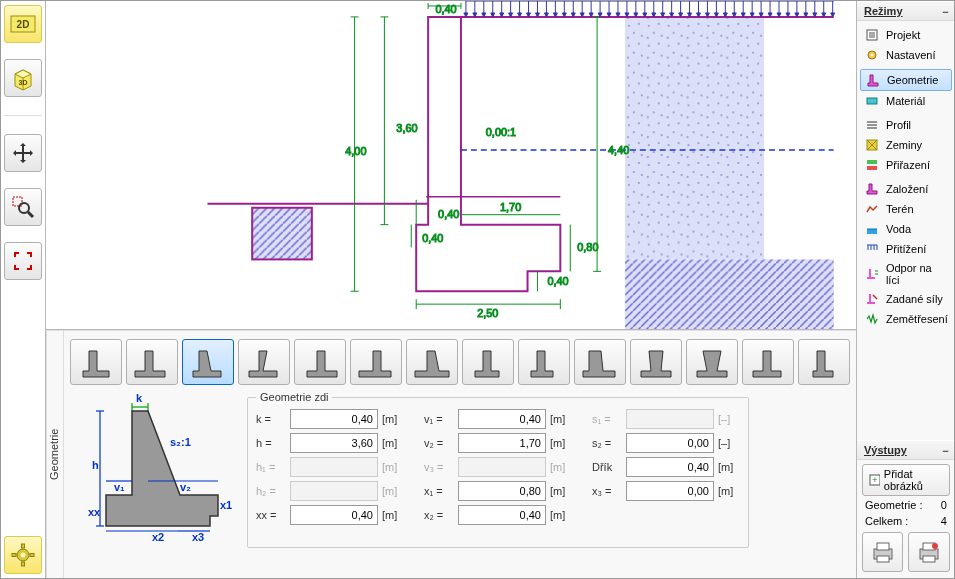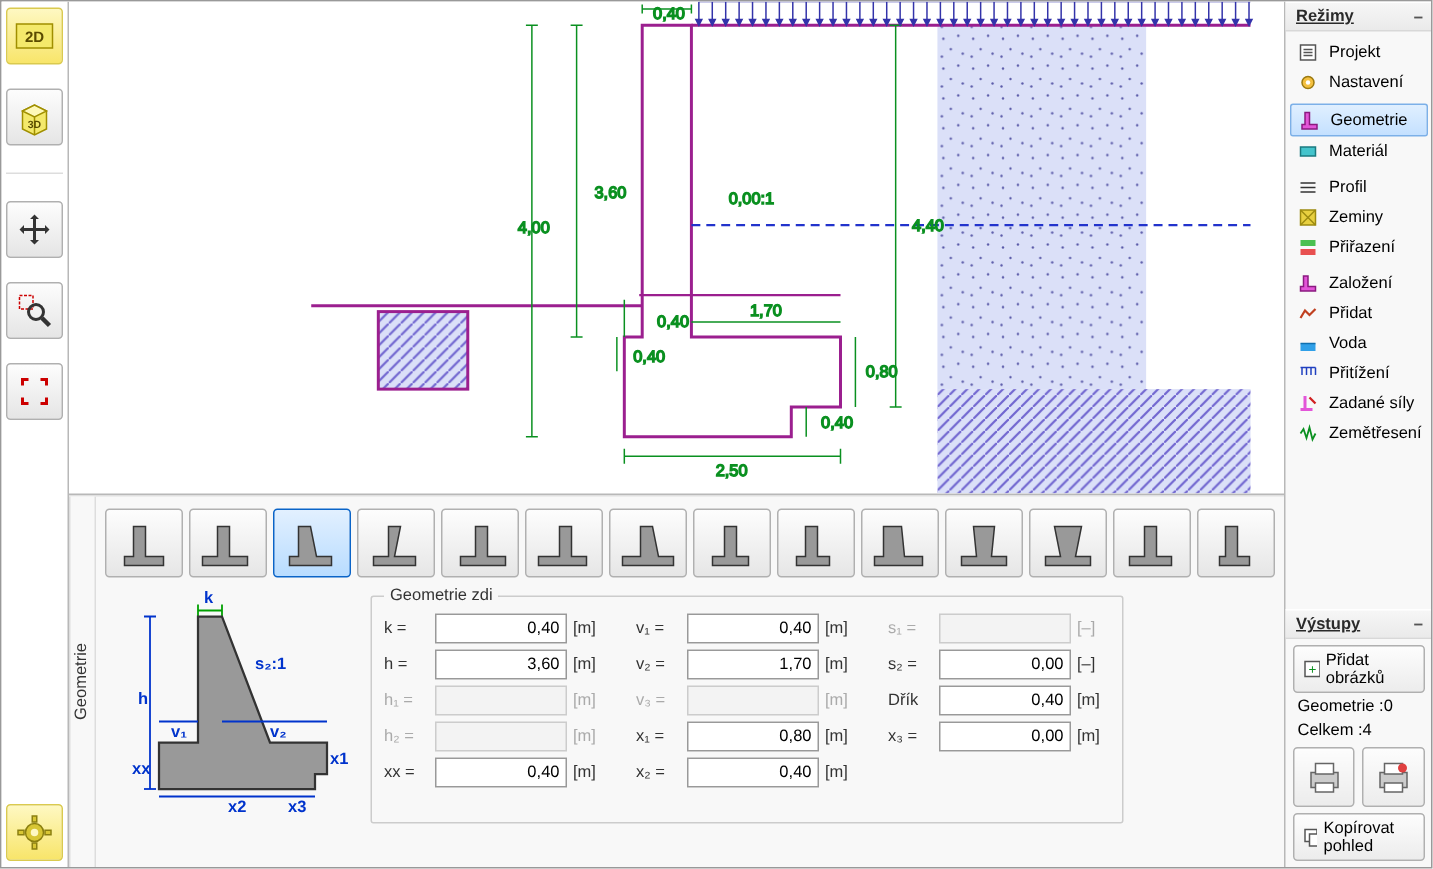--- a/index.html
+++ b/index.html
@@ -139,21 +139,21 @@
   .titem .ic { width: 16px; height: 14px; display: flex; align-items: center; justify-content: center; }
   .tgroup-space { height: 4px; }
   .outputs { padding: 4px 5px; display: flex; flex-direction: column; gap: 2px; font-size: 11px; }
   .outbtn {
     border: 1px solid #b0b0b0;
     background: linear-gradient(#fdfdfd, #ececec);
     border-radius: 3px;
     padding: 3px 5px;
     display: flex; align-items: center; gap: 4px;
   }
-  .outrow { display: flex; padding: 1px 3px; }
+  .outrow { display: flex; justify-content: space-between; padding: 1px 3px; }
   .printrow { display: flex; gap: 5px; padding: 2px 0; }
   .printbtn {
     flex: 1; height: 40px;
     border: 1px solid #b0b0b0;
     background: linear-gradient(#fdfdfd, #ececec);
     border-radius: 3px;
     display: flex; align-items: center; justify-content: center;
   }
 </style>
 </head>
@@ -642,21 +642,21 @@
             </svg>
           </span>
           <span>Založení</span>
         </div>
       <div class="titem">
           <span class="ic">
             <svg width="14" height="14">
               <path d="M2 10 L5 5 L8 8 L12 4" fill="none" stroke="#c04020" stroke-width="1.5"></path>
             </svg>
           </span>
-          <span>Přidat</span>
+          <span>Terén</span>
         </div>
       <div class="titem">
           <span class="ic">
             <svg width="14" height="14">
               <rect x="2" y="7" width="10" height="5" fill="#30a0e8"></rect>
               <line x1="2" y1="7" x2="12" y2="7" stroke="#1070b0"></line>
             </svg>
           </span>
           <span>Voda</span>
         </div>
@@ -664,20 +664,30 @@
           <span class="ic">
             <svg width="14" height="14">
               <line x1="2" y1="3" x2="12" y2="3" stroke="#2040c0"></line>
               <line x1="3" y1="3" x2="3" y2="8" stroke="#2040c0"></line>
               <line x1="6" y1="3" x2="6" y2="8" stroke="#2040c0"></line>
               <line x1="9" y1="3" x2="9" y2="8" stroke="#2040c0"></line>
               <line x1="12" y1="3" x2="12" y2="8" stroke="#2040c0"></line>
             </svg>
           </span>
           <span>Přitížení</span>
+        </div>
+      <div class="titem">
+          <span class="ic">
+            <svg width="14" height="14">
+              <path d="M4 2 L6 2 L6 10 L10 10 L10 12 L2 12 L2 10 L4 10 Z" fill="#e355d8"></path>
+              <line x1="10" y1="4" x2="13" y2="4" stroke="#0a9020"></line>
+              <line x1="10" y1="7" x2="13" y2="7" stroke="#0a9020"></line>
+            </svg>
+          </span>
+          <span>Odpor na líci</span>
         </div>
       <div class="titem">
           <span class="ic">
             <svg width="14" height="14">
               <path d="M4 2 L6 2 L6 10 L10 10 L10 12 L2 12 L2 10 L4 10 Z" fill="#e355d8"></path>
               <line x1="8" y1="3" x2="12" y2="7" stroke="#d02020" stroke-width="1.5"></line>
             </svg>
           </span>
           <span>Zadané síly</span>
         </div>
@@ -718,22 +728,15 @@
           </div>
         <div class="printbtn">
             <svg width="26" height="26">
               <rect x="4" y="10" width="18" height="10" fill="#ccc" stroke="#666"></rect>
               <rect x="7" y="4" width="12" height="7" fill="#fff" stroke="#666"></rect>
               <rect x="7" y="17" width="12" height="6" fill="#fff" stroke="#666"></rect>
               <circle cx="19" cy="7" r="3" fill="#e04040"></circle>
             </svg>
           </div>
       </div>
-      <div class="outbtn">
-          <svg width="14" height="14">
-            <rect x="2" y="2" width="8" height="8" fill="#fff" stroke="#555"></rect>
-            <rect x="5" y="5" width="8" height="8" fill="#fff" stroke="#555"></rect>
-          </svg>
-          <span>Kopírovat pohled</span>
-        </div>
     </div>
   </div>
 </div>
 
 </body></html>

